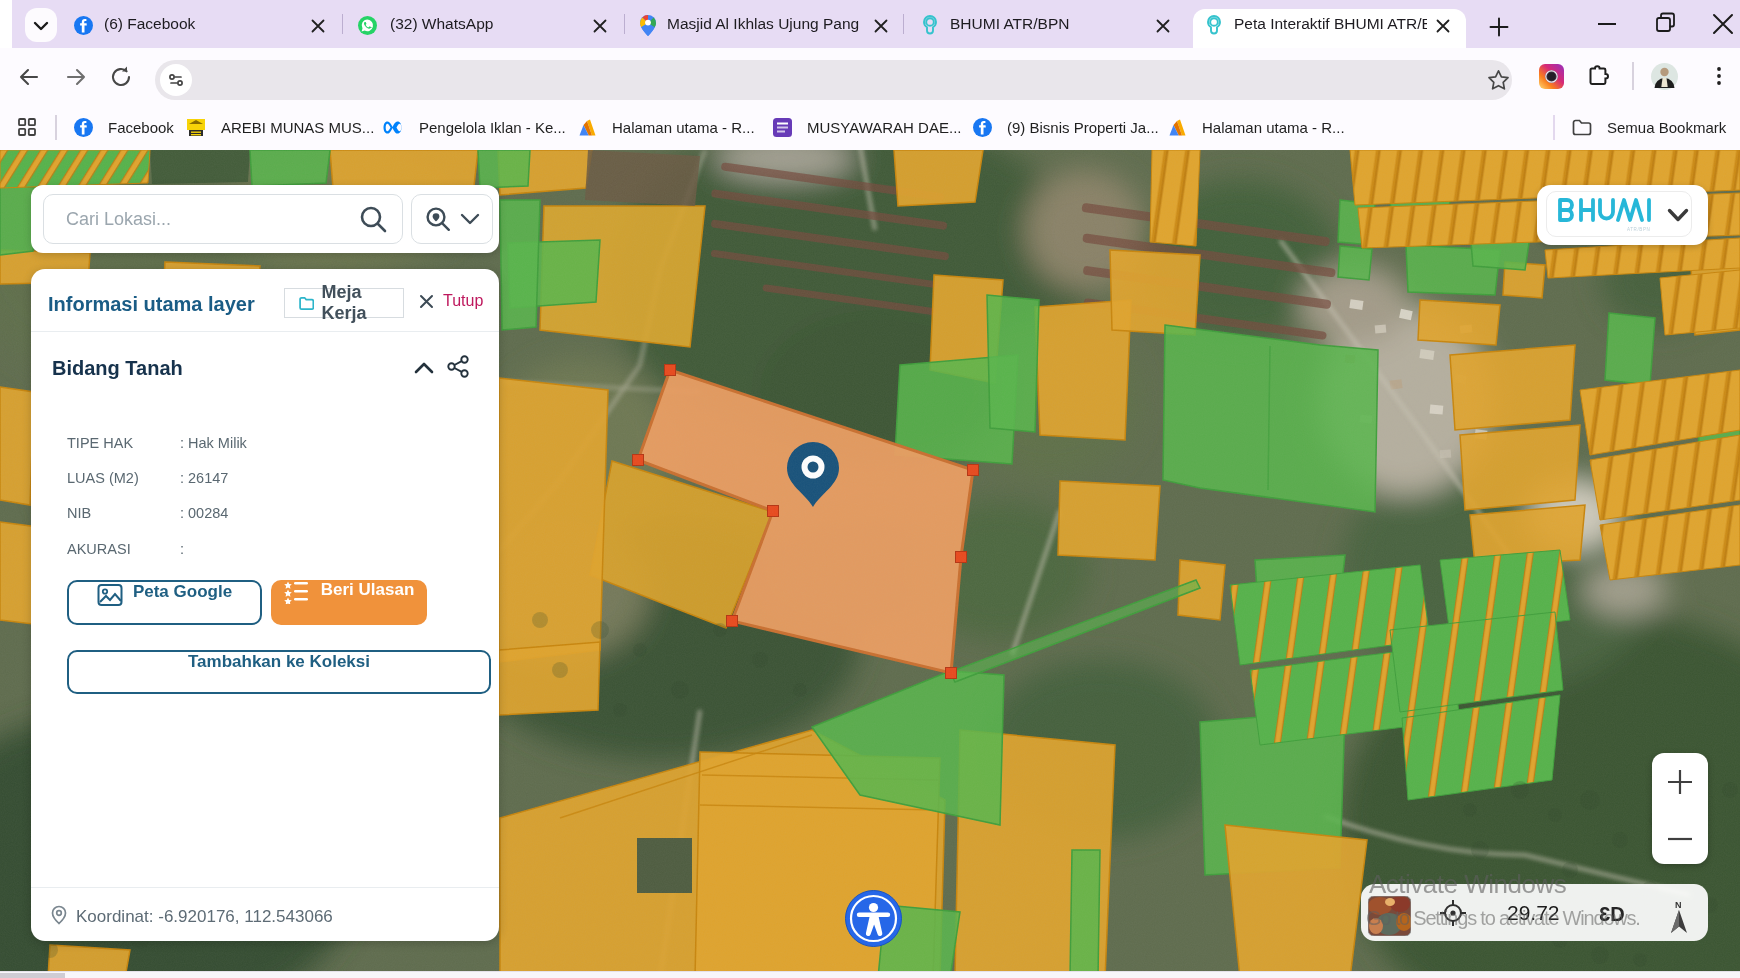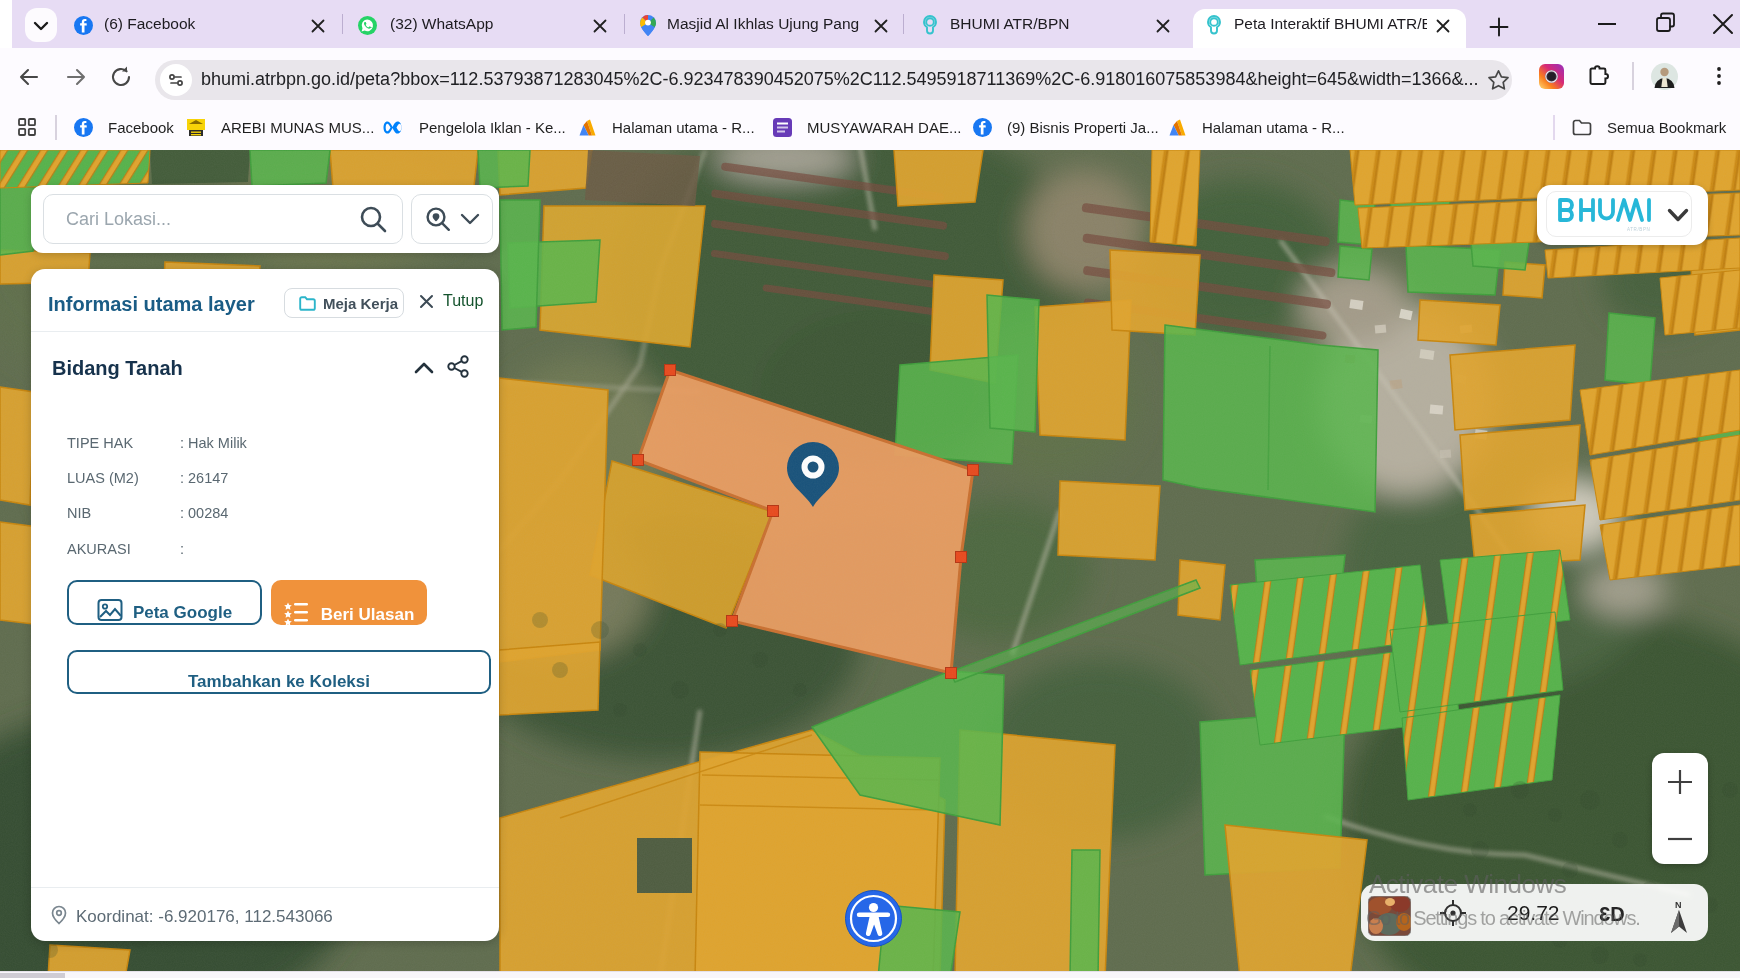--- a/index.html
+++ b/index.html
@@ -25,26 +25,26 @@
   #map { position:absolute; left:0; top:150px; width:1740px; height:821px; overflow:hidden; background:#55684a; }
   #map svg.base { position:absolute; left:0; top:0; }
   
   #searchbox { position:absolute; left:31px; top:35px; width:468px; height:68px; background:#fff; border-radius:12px; box-shadow:0 2px 8px rgba(0,0,0,.18); }
   #searchbox .inp { position:absolute; left:12px; top:9px; width:360px; height:50px; border:1.5px solid #dadfe3; border-radius:10px; }
   #searchbox .inp span { position:absolute; left:22px; top:14px; font-size:18px; color:#9ba6ae; }
   #searchbox .btn2 { position:absolute; left:380px; top:9px; width:82px; height:50px; border:1.5px solid #dadfe3; border-radius:10px; }
   
   #panel { position:absolute; left:31px; top:119px; width:468px; height:672px; background:#fff; border-radius:14px; box-shadow:0 2px 10px rgba(0,0,0,.2); }
   #panel h1 { position:absolute; left:17px; top:24px; font-size:20px; color:#1a5c85; font-weight:bold; }
-  .chip { position:absolute; left:253px; top:19px; width:120px; height:30px; border:1.5px solid #d7dce0; border-radius:8px; display:flex; align-items:center; padding-left:14px; gap:7px; font-size:15px; color:#42505b; font-weight:bold; }
-  .tutup { position:absolute; left:388px; top:23px; display:flex; align-items:center; gap:9px; font-size:16px; color:#14532d; }
+  .chip { position:absolute; left:253px; top:19px; width:120px; height:30px; border:1.5px solid #d7dce0; border-radius:0; display:flex; align-items:center; padding-left:14px; gap:7px; font-size:18px; color:#42505b; font-weight:bold; }
+  .tutup { position:absolute; left:388px; top:23px; display:flex; align-items:center; gap:9px; font-size:16px; color:#be185d; }
   .pdiv { position:absolute; left:0; width:468px; height:1px; background:#e9edf0; }
   #panel h2 { position:absolute; left:21px; top:88px; font-size:20px; color:#16324c; font-weight:bold; }
   .row { position:absolute; font-size:14.5px; color:#5a6871; }
-  .btn { position:absolute; border-radius:10px; font-weight:bold; font-size:17px; display:flex; align-items:flex-end; justify-content:center; }
+  .btn { position:absolute; border-radius:10px; font-weight:bold; font-size:17px; display:flex; align-items:flex-start; justify-content:center; }
   .btn.white { border:2px solid #1f5f82; color:#1f5f82; background:#fff; }
   .btn.orange { background:#f0923b; color:#fff; }
   #coord { position:absolute; left:45px; top:638px; font-size:17px; color:#5d6b75; }
   
   #bhumi { position:absolute; left:1537px; top:35px; width:171px; height:60px; background:#fff; border-radius:14px; box-shadow:0 2px 6px rgba(0,0,0,.2); }
   #bhumi .inner { position:absolute; left:9px; top:6px; width:146px; height:46px; border:1px solid #ececec; border-radius:10px; }
   
   #zoomctl { position:absolute; left:1652px; top:603px; width:56px; height:111px; background:#fff; border-radius:12px; box-shadow:0 2px 6px rgba(0,0,0,.25); }
   
   #bottombar { position:absolute; left:1361px; top:734px; width:347px; height:57px; background:rgba(255,255,255,.92); border-radius:14px; }
@@ -135,21 +135,20 @@
         <path d="M20 12a8 8 0 1 1-2.4-5.7" fill="none" stroke="#474747" stroke-width="2.1" stroke-linecap="round"></path>
         <path d="M18 1.5v5h-5z" fill="#474747"></path>
       </svg>
     <div id="addr">
       <div class="siteico"><svg width="32" height="32" viewBox="0 0 32 32">
             <circle cx="12" cy="13" r="2.1" fill="none" stroke="#444" stroke-width="1.7"></circle>
             <path d="M15 13h6" stroke="#444" stroke-width="1.7" stroke-linecap="round"></path>
             <circle cx="20" cy="19" r="2.1" fill="none" stroke="#444" stroke-width="1.7"></circle>
             <path d="M11 19h6" stroke="#444" stroke-width="1.7" stroke-linecap="round"></path>
           </svg></div>
-      <div class="url">bhumi.atrbpn.go.id/peta?bbox=112.53793871283045%2C-6.923478390452075%2C112.5495918711369%2C-6.918016075853984&amp;height=645&amp;width=1366&amp;...</div>
       <svg style="position:absolute;left:1332px;top:9px" width="23" height="23" viewBox="0 0 23 23">
           <path d="M11.5 1.8l2.9 6 6.6.9-4.8 4.6 1.2 6.5-5.9-3.1-5.9 3.1 1.2-6.5L2 8.7l6.6-.9z" fill="none" stroke="#474747" stroke-width="1.7" stroke-linejoin="round"></path>
         </svg>
     </div>
     <svg style="position:absolute;left:1539px;top:16px" width="25" height="25" viewBox="0 0 25 25">
         <defs>
           <linearGradient id="ig" x1="0" y1="1" x2="1" y2="0">
             <stop offset="0" stop-color="#feda75"></stop>
             <stop offset=".3" stop-color="#fa7e1e"></stop>
             <stop offset=".6" stop-color="#d62976"></stop>

